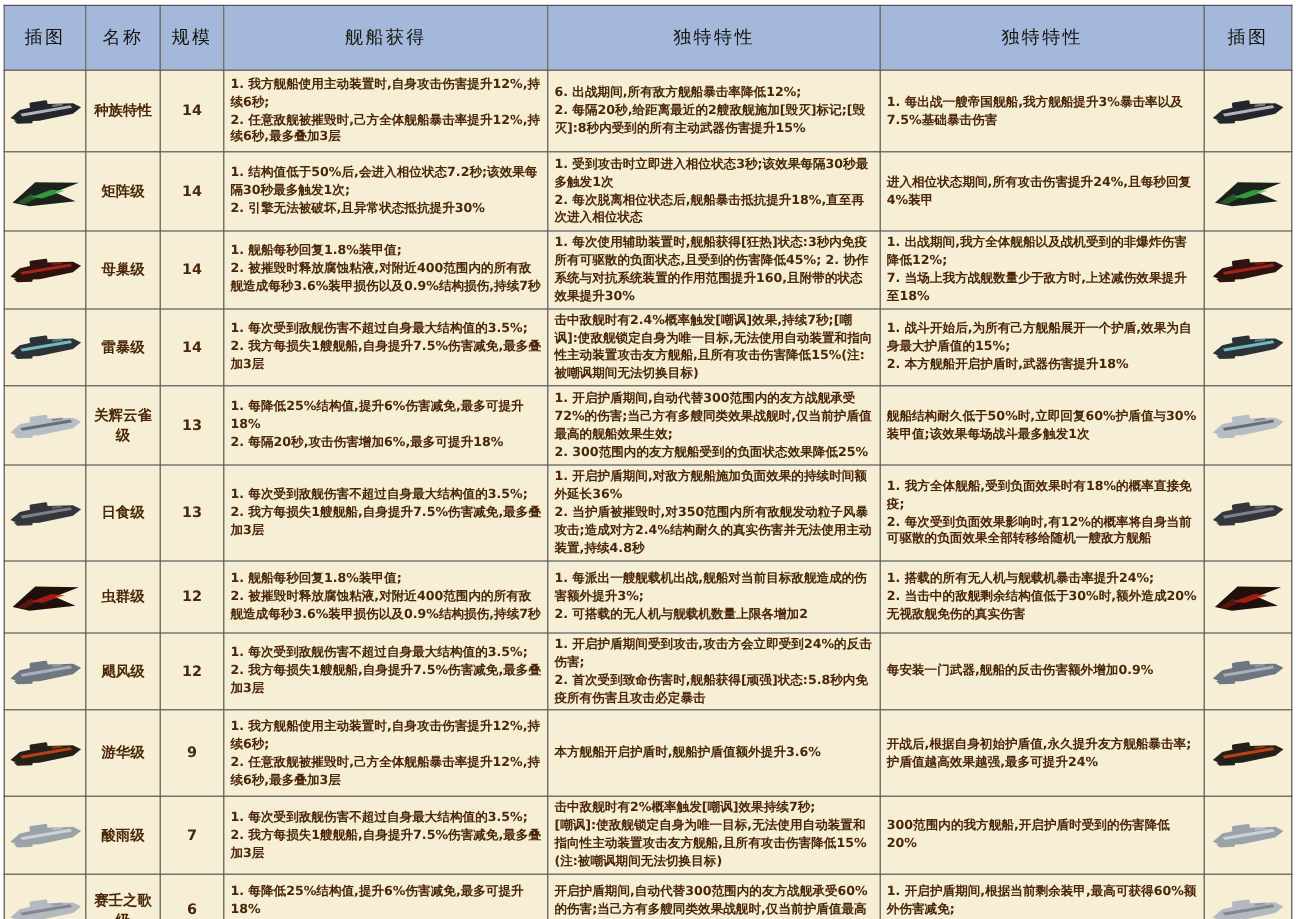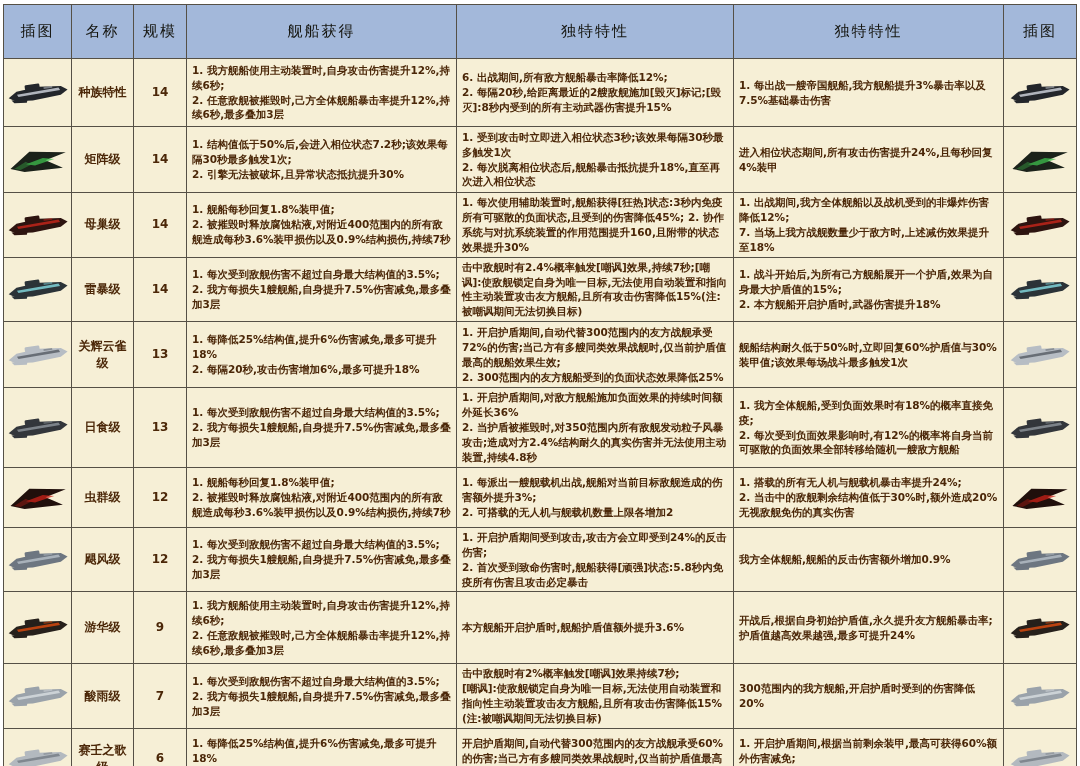--- a/index.html
+++ b/index.html
@@ -213,21 +213,21 @@
             <polygon points="16,20 84,18 86,22 18,24" fill="#b3bcc4" opacity="0.85"></polygon>
             <polygon points="6,28 32,30 30,35 10,33" fill="#6d7681"></polygon>
             <rect x="60" y="14" width="14" height="3" fill="#b3bcc4" opacity="0.5"></rect>
           </svg></td>
         <td class="center">飓风级</td>
         <td class="center">12</td>
         <td class="trait">1. 每次受到敌舰伤害不超过自身最大结构值的3.5%;
 2. 我方每损失1艘舰船,自身提升7.5%伤害减免,最多叠加3层</td>
         <td class="trait">1. 开启护盾期间受到攻击,攻击方会立即受到24%的反击伤害;
 2. 首次受到致命伤害时,舰船获得[顽强]状态:5.8秒内免疫所有伤害且攻击必定暴击</td>
-        <td class="trait">我方全体舰船,舰船的反击伤害额外增加0.9%</td>
+        <td class="trait">每安装一门武器,舰船的反击伤害额外增加0.9%</td>
         <td class="ship-cell"><svg viewBox="0 0 100 44" width="62" height="40">
             <polygon points="2,24 16,15 52,12 88,16 98,23 86,30 40,33 12,30" fill="#6d7681"></polygon>
             <rect x="30" y="7" width="24" height="8" rx="2" fill="#6d7681"></rect>
             <polygon points="16,20 84,18 86,22 18,24" fill="#b3bcc4" opacity="0.85"></polygon>
             <polygon points="6,28 32,30 30,35 10,33" fill="#6d7681"></polygon>
             <rect x="60" y="14" width="14" height="3" fill="#b3bcc4" opacity="0.5"></rect>
           </svg></td>
       </tr>
       <tr style="height: 72px;">
         <td class="ship-cell"><svg viewBox="0 0 100 44" width="62" height="40">

